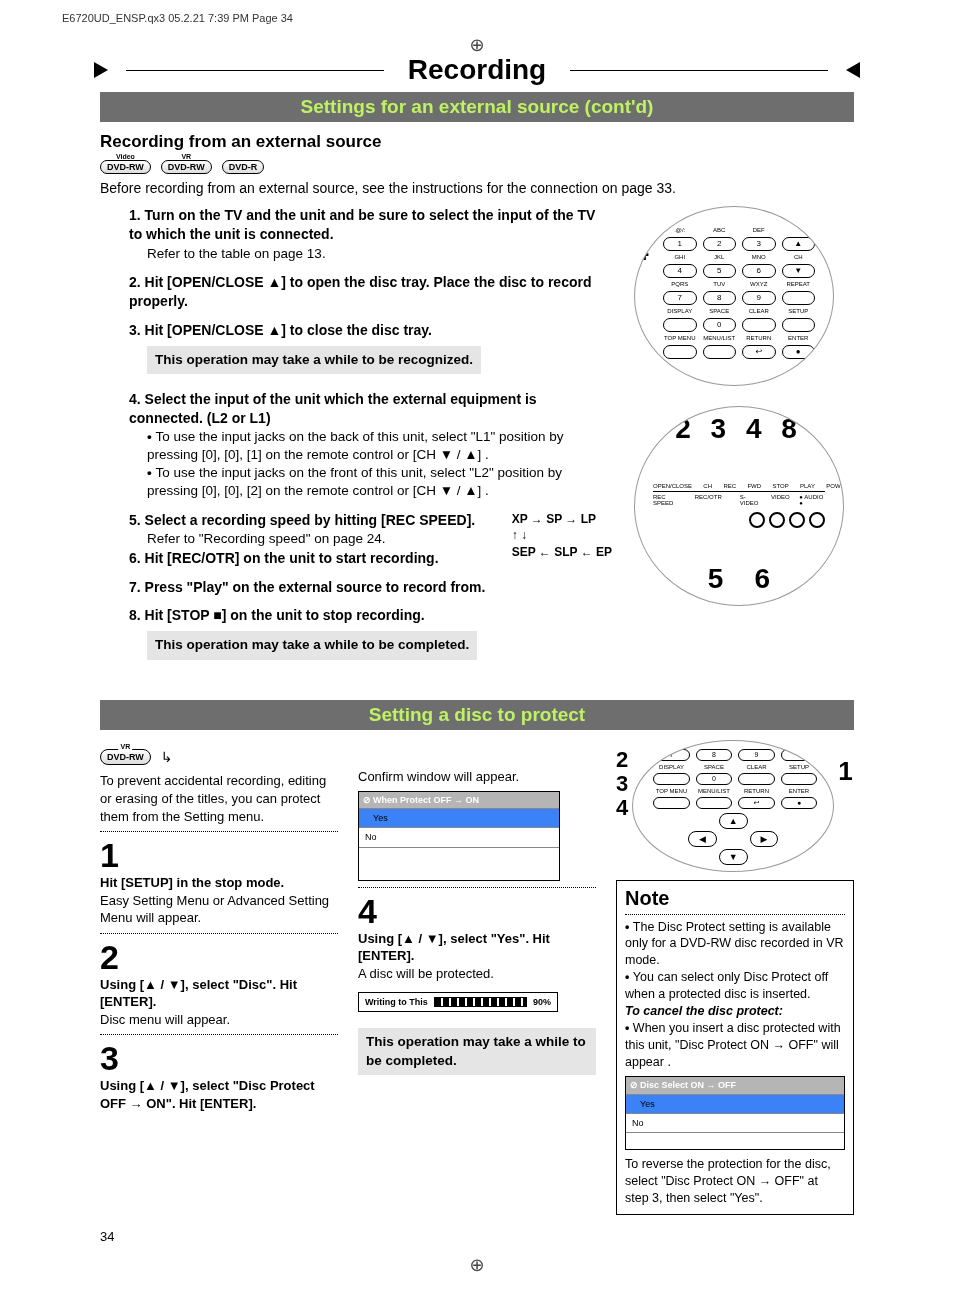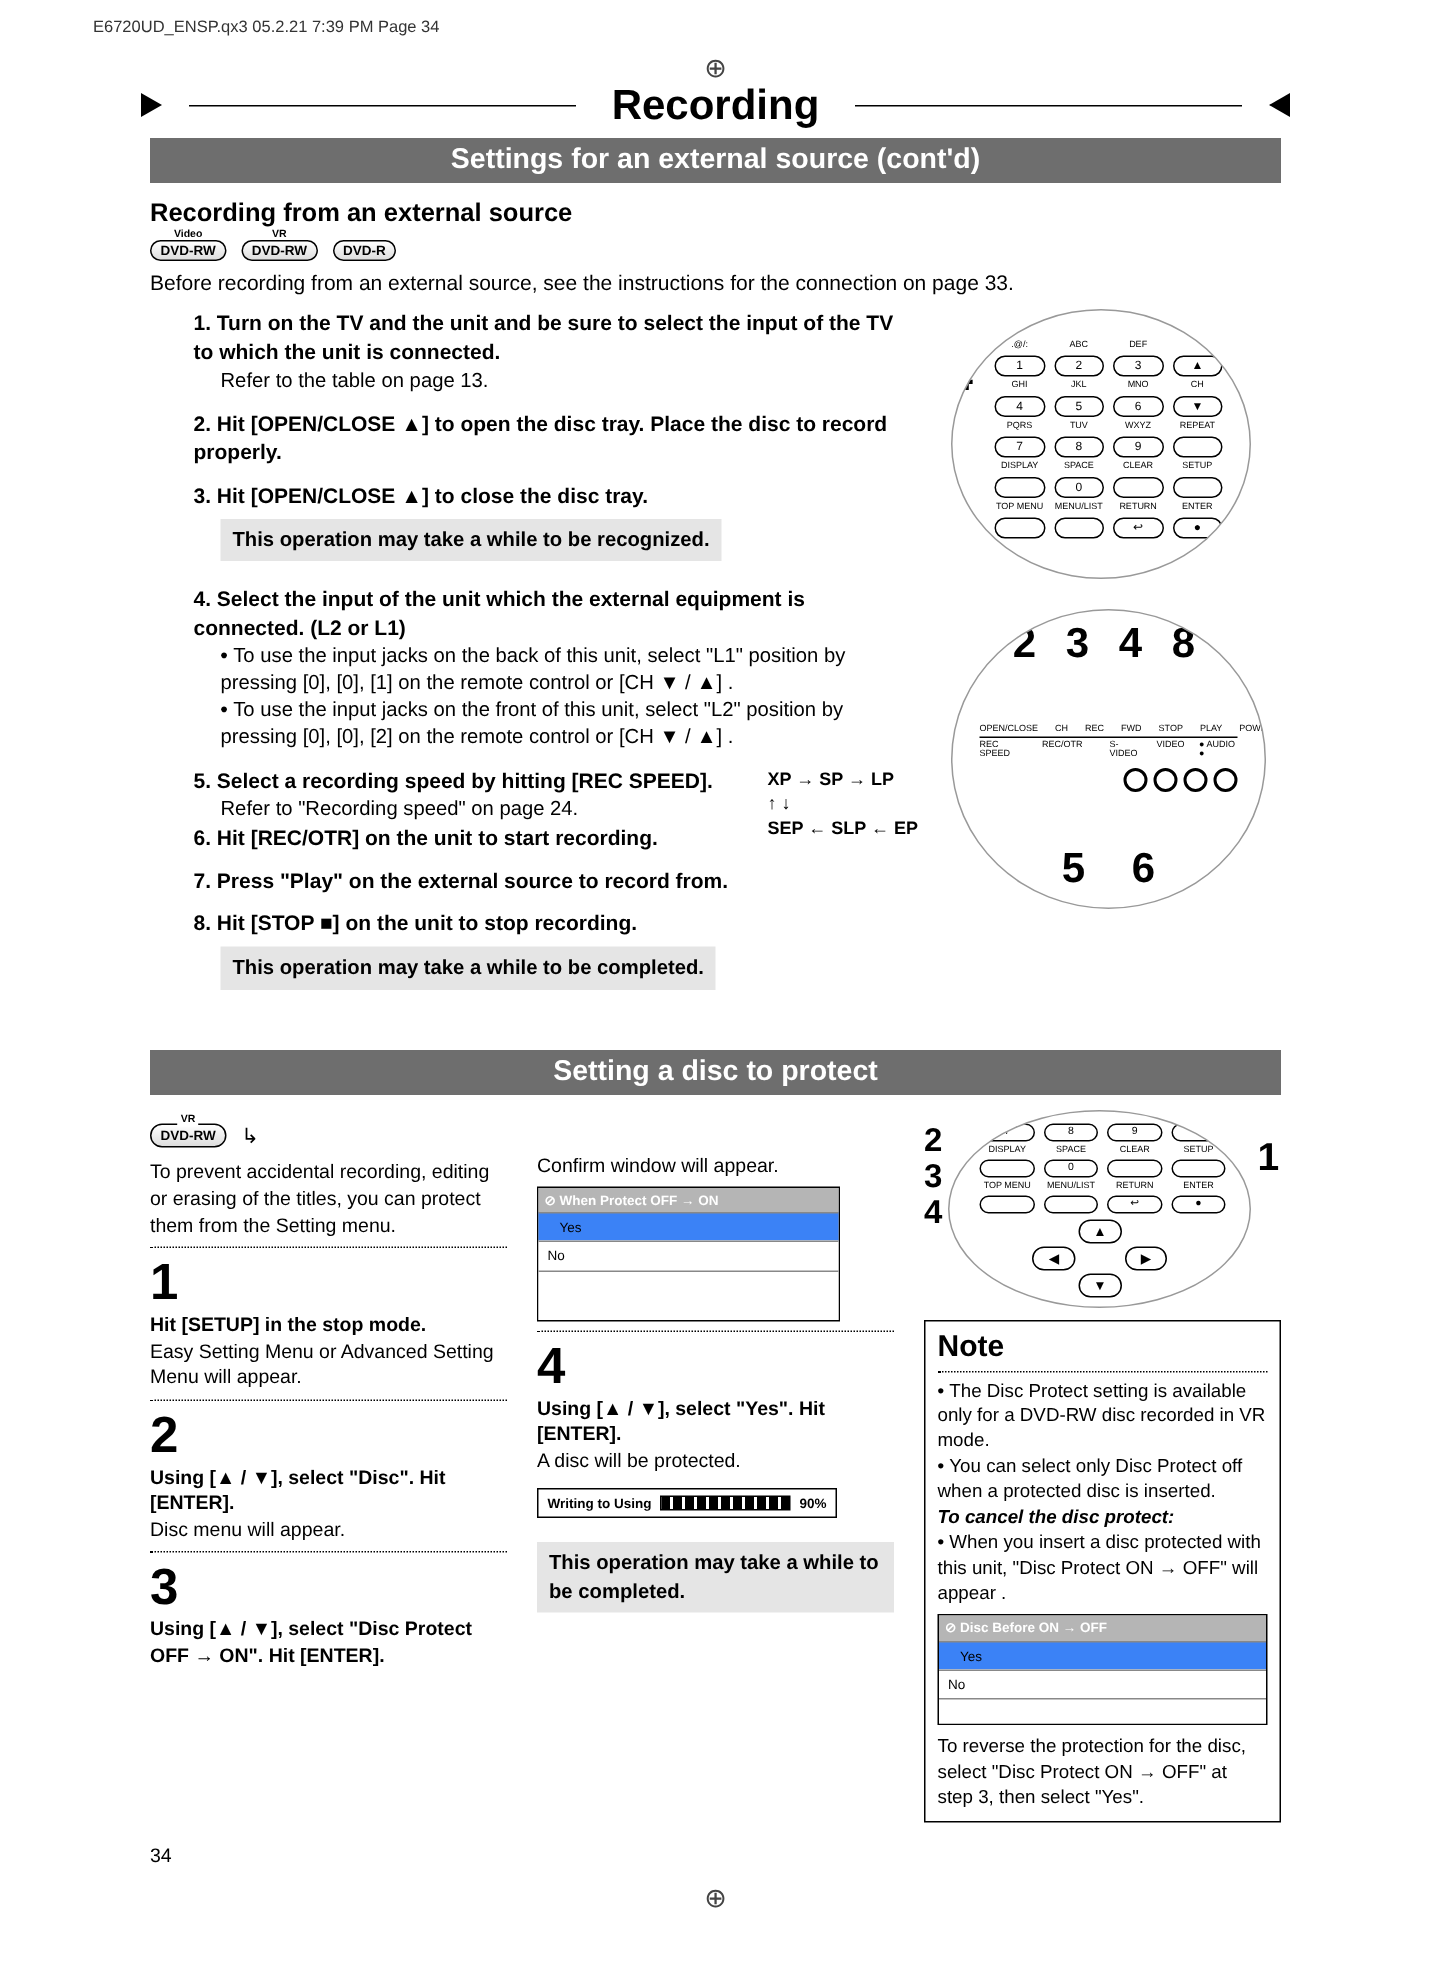--- a/index.html
+++ b/index.html
@@ -62,21 +62,21 @@
     background: #000;
   }
   .main-title {
     font-size: 28px;
     font-weight: bold;
     padding: 0 14px;
     white-space: nowrap;
   }
   .section-bar {
     background: #6e6e6e;
-    color: #ffffff;
+    color: #bef264;
     font-size: 19px;
     font-weight: bold;
     text-align: center;
     padding: 4px 0;
     margin-top: 6px;
   }
   .subsection-title {
     font-size: 17px;
     font-weight: bold;
     margin-top: 10px;
@@ -491,21 +491,21 @@
         <div class="osd-title"><span class="disc-icon"></span><span>When Protect OFF → ON</span></div>
         <div class="osd-row sel">Yes</div>
         <div class="osd-row">No</div>
         <div class="osd-row" style="height:26px;"></div>
       </div>
       <div class="dotted-sep"></div>
       <div class="big-num">4</div>
       <div class="step-bold">Using [▲ / ▼], select "Yes". Hit [ENTER].</div>
       <div>A disc will be protected.</div>
       <div class="progress-box" style="margin:10px 0;">
-        <span style="font-weight:bold;">Writing to Using</span>
+        <span style="font-weight:bold;">Writing to This</span>
         <div class="progress-bar"></div>
         <span style="font-weight:bold;">90%</span>
       </div>
       <div class="gray-box" style="margin-left:0;">This operation may take a while to be completed.</div>
     </div>
 
     <div class="col">
       <div style="display:flex; align-items:flex-start; gap:4px;">
         <div class="big-num" style="font-size:22px; line-height:1.1; white-space:pre; margin:8px 0 0 0;">2
 3
@@ -549,21 +549,21 @@
       </div>
 
       <div class="note-box">
         <div class="note-title">Note</div>
         <div class="dotted-sep"></div>
         <div class="bullet">The Disc Protect setting is available only for a DVD-RW disc recorded in VR mode.</div>
         <div class="bullet">You can select only Disc Protect off when a protected disc is inserted.</div>
         <div><em class="op">To cancel the disc protect:</em></div>
         <div class="bullet">When you insert a disc protected with this unit, "Disc Protect ON → OFF" will appear .</div>
         <div class="osd-window" style="width:auto; margin:6px 0;">
-          <div class="osd-title"><span class="disc-icon"></span><span>Disc Before ON → OFF</span></div>
+          <div class="osd-title"><span class="disc-icon"></span><span>Disc Select ON → OFF</span></div>
           <div class="osd-row sel">Yes</div>
           <div class="osd-row">No</div>
           <div class="osd-row" style="height:10px;"></div>
         </div>
         <div>To reverse the protection for the disc, select "Disc Protect ON → OFF" at step 3, then select "Yes".</div>
       </div>
     </div>
   </div>
 
 </div>

